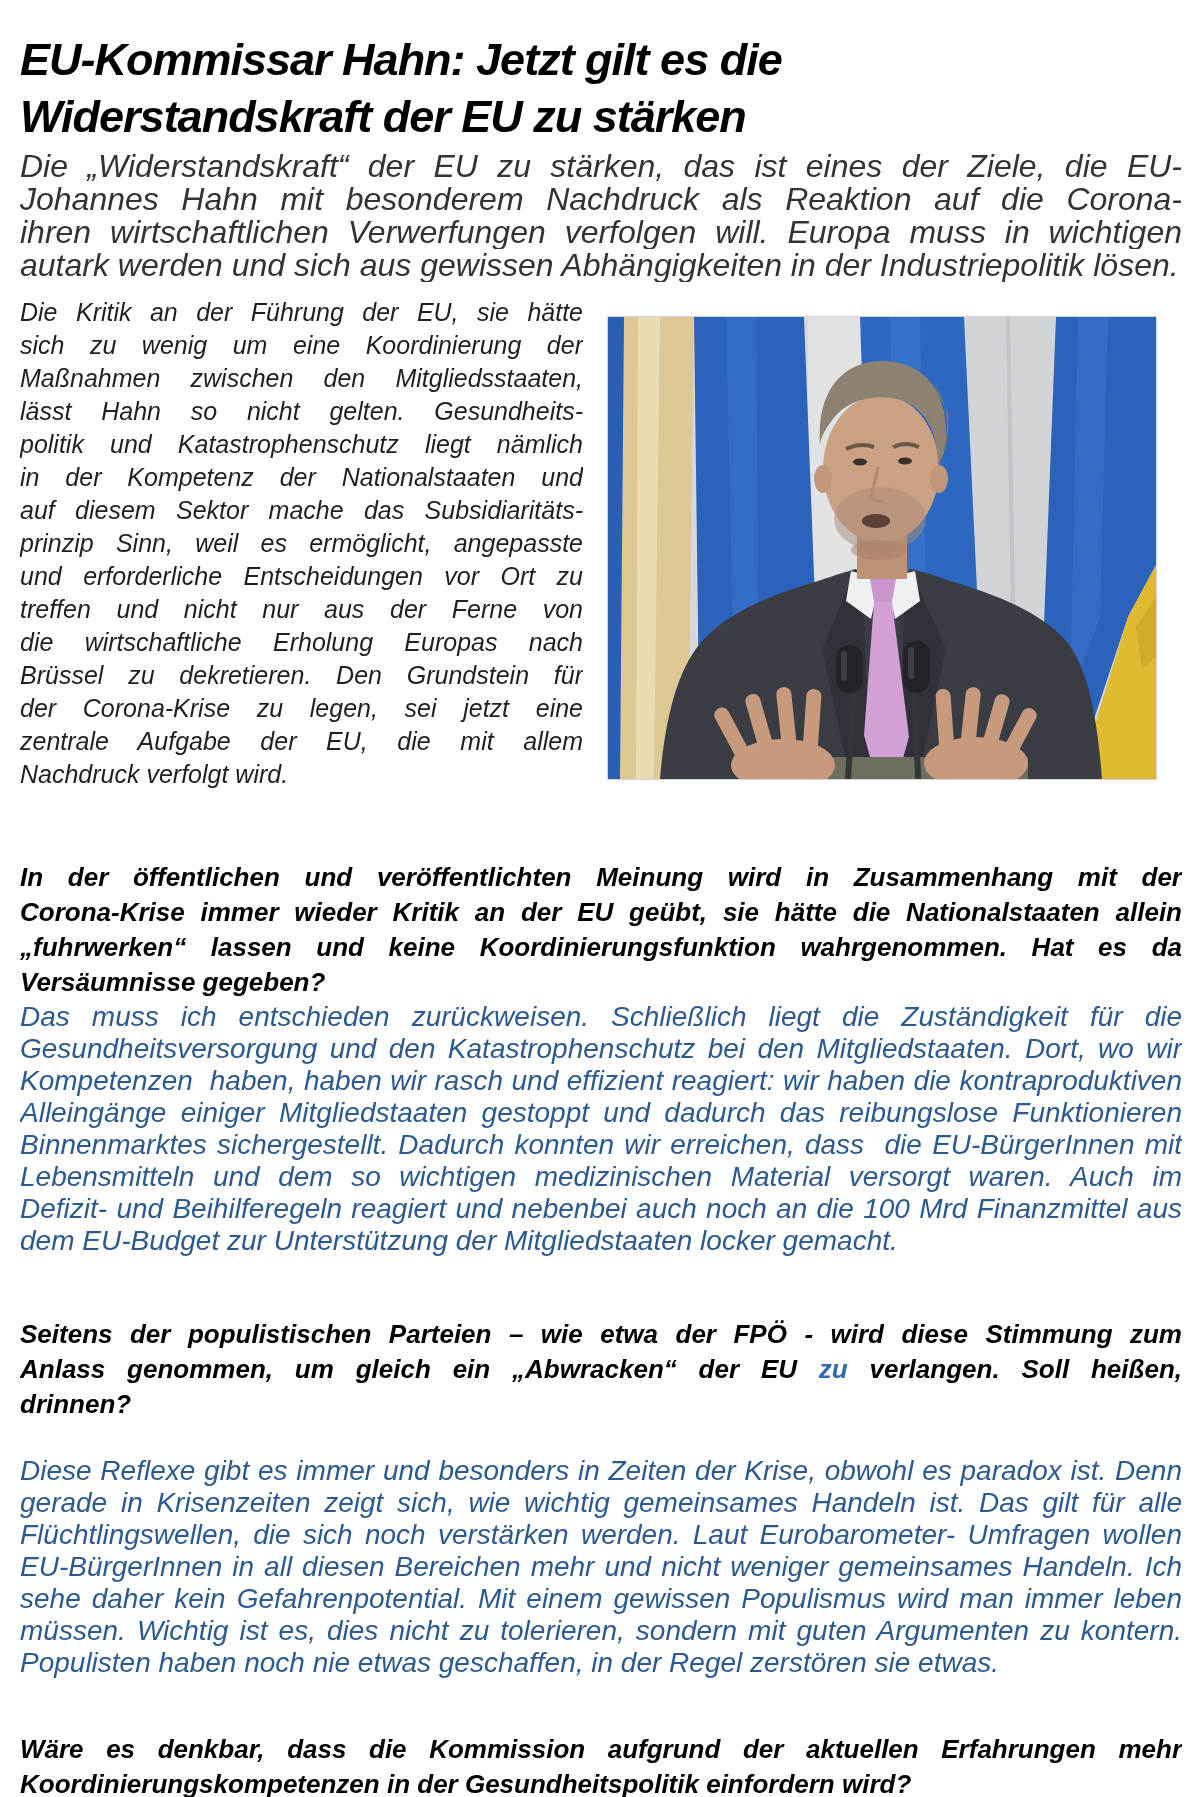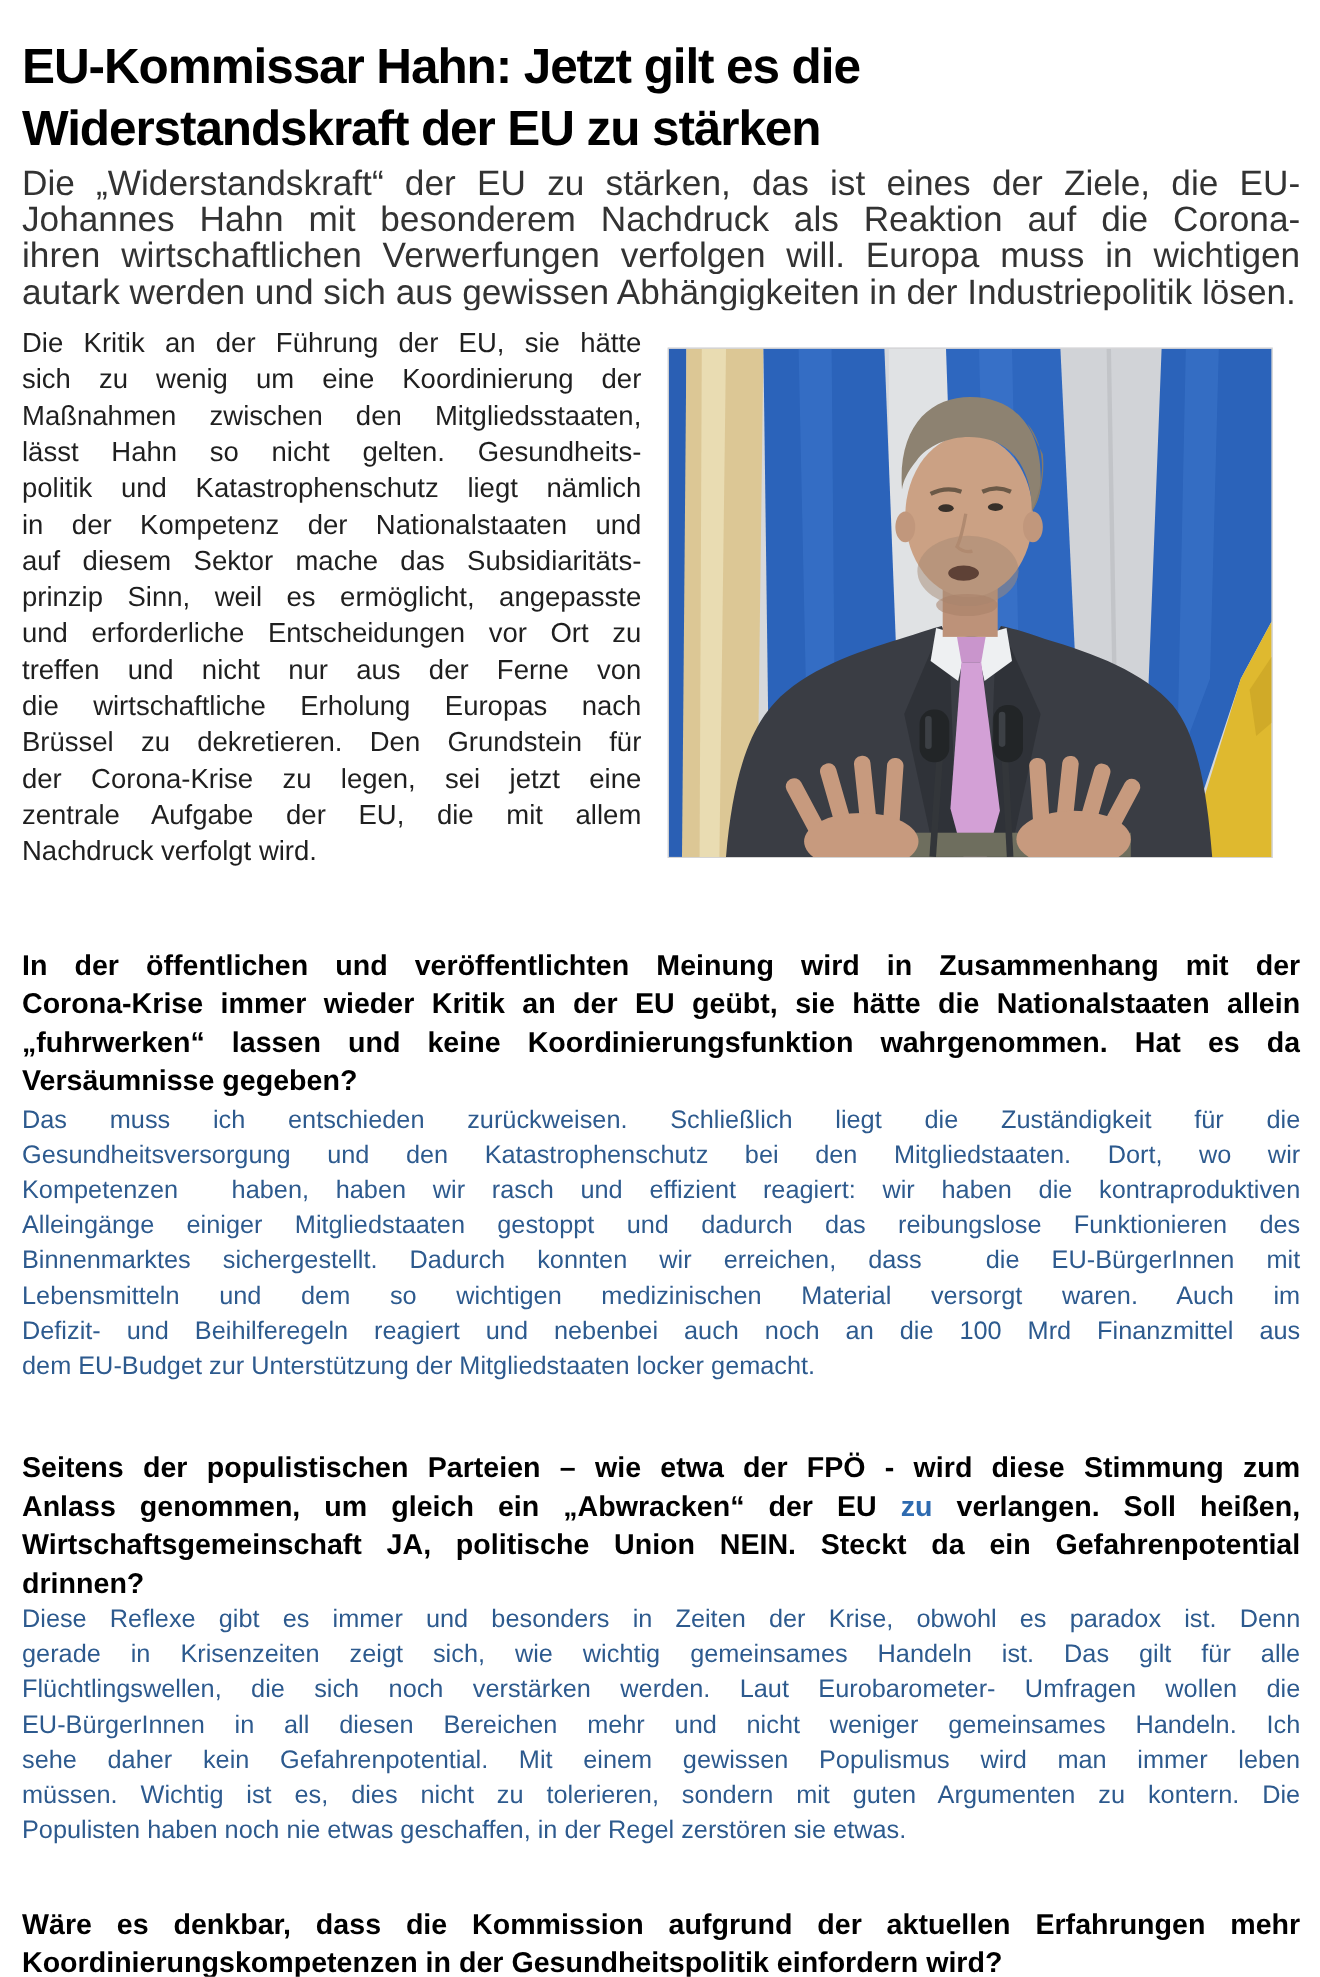--- a/index.html
+++ b/index.html
@@ -17,20 +17,21 @@
     --bodytext: #1f1f1f;
   }
   .block { position: absolute; left: 20px; width: 1162px; }
 
   .line {
     text-align: justify;
     text-align-last: justify;
     text-justify: inter-word;
     overflow: hidden;
     white-space: normal;
+    font-style: italic;
   }
   .line.last { text-align-last: left; }
 
   .headline { top: 10px; }
   .headline .line {
     text-align: left; text-align-last: left;
     font-size: 45px; font-weight: bold; color: #000;
     height: 57px; line-height: 57px; letter-spacing: -1px;
   }
 
@@ -44,21 +45,21 @@
   .colL .line {
     font-size: 25px; color: var(--bodytext, #1f1f1f);
     height: 33px; line-height: 33px;
   }
 
   .question .line {
     font-size: 26px; font-weight: bold; color: var(--question, #000);
     height: 35px; line-height: 35px;
   }
   .answer .line {
-    font-size: 23px; color: var(--answer, #2d5a8e);
+    font-size: 28px; color: var(--answer, #2d5a8e);
     height: 32px; line-height: 32px;
   }
   .seg-question { color: var(--question, #000); }
   .seg-answer   { color: #2e6bb0; }
 
   .q1 { top: 860px; }
   .a1 { top: 1001px; }
   .q2 { top: 1317px; }
   .a2 { top: 1455px; }
   .q3 { top: 1732px; }
@@ -198,21 +199,20 @@
       <div class="line">Kompetenzen &nbsp;haben, haben wir rasch und effizient reagiert: wir haben die kontraproduktiven</div>
       <div class="line">Alleingänge einiger Mitgliedstaaten gestoppt und dadurch das reibungslose Funktionieren des</div>
       <div class="line">Binnenmarktes sichergestellt. Dadurch konnten wir erreichen, dass &nbsp;die EU-BürgerInnen mit</div>
       <div class="line">Lebensmitteln und dem so wichtigen medizinischen Material versorgt waren. Auch im</div>
       <div class="line">Defizit- und Beihilferegeln reagiert und nebenbei auch noch an die 100 Mrd Finanzmittel aus</div>
       <div class="line last">dem EU-Budget zur Unterstützung der Mitgliedstaaten locker gemacht.</div>
     </div>
   <div class="question q2 block">
       <div class="line">Seitens der populistischen Parteien – wie etwa der FPÖ - wird diese Stimmung zum</div>
       <div class="line"><span class="seg-question">Anlass genommen, um gleich ein „Abwracken“ der EU </span><span class="seg-answer">zu</span><span class="seg-question"> verlangen. Soll heißen,</span></div>
-      <div class="line">Wirtschaftsgemeinschaft JA, politische Union NEIN. Steckt da ein Gefahrenpotential</div>
       <div class="line last">drinnen?</div>
     </div>
   <div class="answer a2 block">
       <div class="line">Diese Reflexe gibt es immer und besonders in Zeiten der Krise, obwohl es paradox ist. Denn</div>
       <div class="line">gerade in Krisenzeiten zeigt sich, wie wichtig gemeinsames Handeln ist. Das gilt für alle</div>
       <div class="line">Flüchtlingswellen, die sich noch verstärken werden. Laut Eurobarometer- Umfragen wollen die</div>
       <div class="line">EU-BürgerInnen in all diesen Bereichen mehr und nicht weniger gemeinsames Handeln. Ich</div>
       <div class="line">sehe daher kein Gefahrenpotential. Mit einem gewissen Populismus wird man immer leben</div>
       <div class="line">müssen. Wichtig ist es, dies nicht zu tolerieren, sondern mit guten Argumenten zu kontern. Die</div>
       <div class="line last">Populisten haben noch nie etwas geschaffen, in der Regel zerstören sie etwas.</div>

